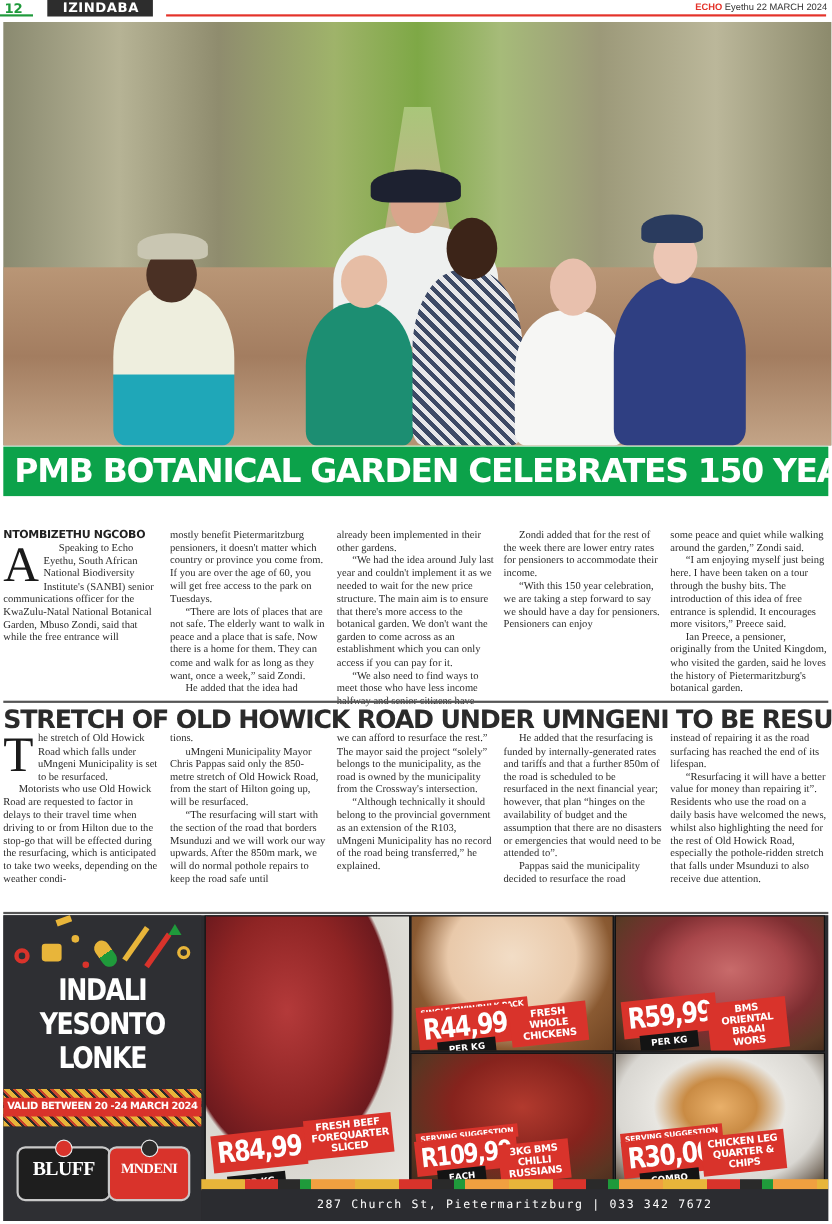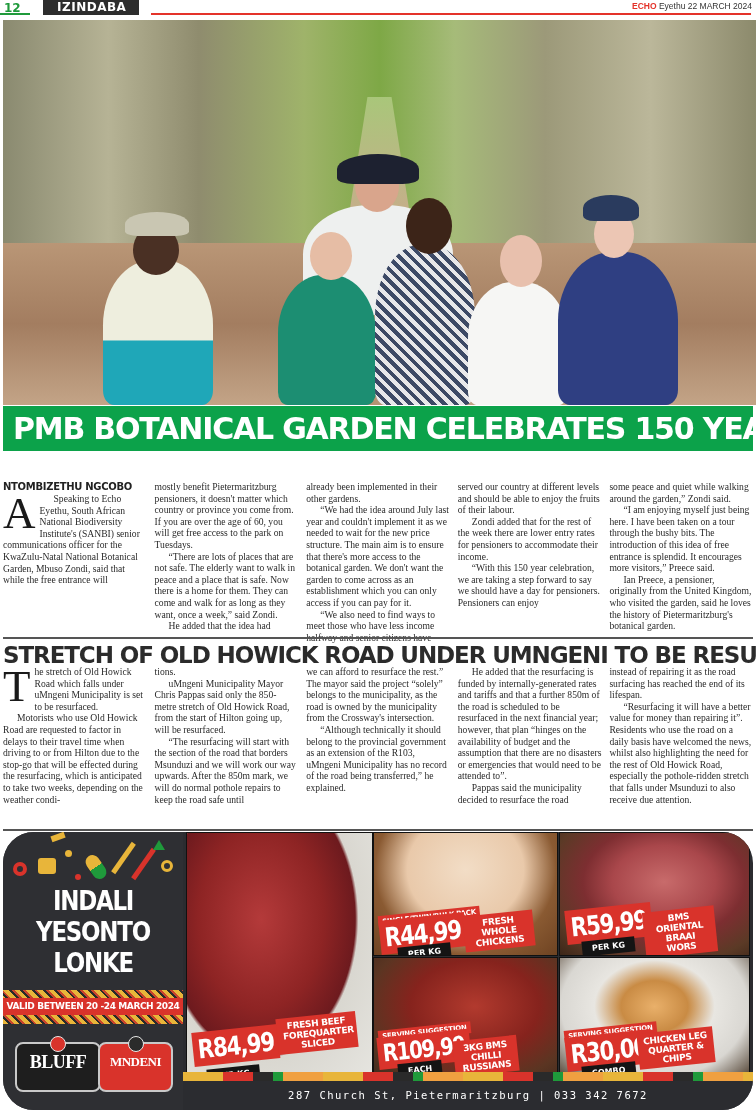--- a/index.html
+++ b/index.html
@@ -38,21 +38,21 @@
   .col p.noind { text-indent: 0; }
   .byline { font: bold 10px "DejaVu Sans", sans-serif; color: #222; letter-spacing: -0.3px; margin-bottom: 1px; }
   .dropcap { float: left; font-size: 45px; line-height: 36px; margin: 2px 4px 0 0; color: #1a1a1a; font-family: "Liberation Serif", serif; }
   .art1 { top: 481px; height: 165px; }
   .rule { position: absolute; left: 3px; width: 750px; height: 2px; background: #555; }
   .headline2 { position: absolute; left: 3px; top: 642px; width: 750px; font: bold 23px "DejaVu Sans", sans-serif;
     letter-spacing: -1.1px; color: #2b2b2b; white-space: nowrap; }
   .art2 { top: 666px; height: 162px; }
 
   
-  .ad { position: absolute; left: 3px; top: 832px; width: 750px; height: 278px; background: #2b2c30; overflow: hidden; border-radius: 31px; }
+  .ad { position: absolute; left: 3px; top: 832px; width: 750px; height: 278px; background: #2b2c30; overflow: hidden; }
   .ad-left { position: absolute; left: 0; top: 0; width: 180px; height: 278px; background: #2e2f33; }
   .shape { position: absolute; }
   .ad-title { position: absolute; left: 0; top: 53px; width: 180px; text-align: center; color: #fff;
     font: bold 27px "DejaVu Sans", sans-serif; letter-spacing: -1.5px; line-height: 31px; transform: scaleX(0.85); }
   .valid-band { position: absolute; left: 0; top: 158px; width: 180px; height: 34px;
     background: repeating-linear-gradient(45deg, #e8b53a 0 4px, #2a2a2a 4px 6px, #c9442c 6px 8px); }
   .valid-strip { position: absolute; left: 0; top: 166px; width: 180px; height: 17px; background: #d9332b; color: #fff;
     font: bold 9px "DejaVu Sans", sans-serif; letter-spacing: -0.4px; line-height: 17px; text-align: center; white-space: nowrap; }
   .logo { position: absolute; top: 210px; height: 50px; border-radius: 8px; border: 2px solid #c9c9c9; text-align: center; }
   .logo-bluff { left: 12px; width: 86px; background: #1e1e1e; }
@@ -135,21 +135,20 @@
     <p class="noind">mostly benefit Pietermaritzburg pensioners, it doesn't matter which country or province you come from. If you are over the age of 60, you will get free access to the park on Tuesdays.</p>
     <p>“There are lots of places that are not safe. The elderly want to walk in peace and a place that is safe. Now there is a home for them. They can come and walk for as long as they want, once a week,” said Zondi.</p>
     <p>He added that the idea had</p>
   </div>
   <div class="col">
     <p class="noind">already been implemented in their other gardens.</p>
     <p>“We had the idea around July last year and couldn't implement it as we needed to wait for the new price structure. The main aim is to ensure that there's more access to the botanical garden. We don't want the garden to come across as an establishment which you can only access if you can pay for it.</p>
     <p>“We also need to find ways to meet those who have less income halfway and senior citizens have</p>
   </div>
   <div class="col">
-    <p class="noind">served our country at  different levels and should be able to enjoy the fruits of their labour.</p>
     <p>Zondi added that for the rest of the week there are lower entry rates for pensioners to accommodate their income.</p>
     <p>“With this 150 year celebration, we are taking a step forward to say we should have a day for pensioners. Pensioners can enjoy</p>
   </div>
   <div class="col">
     <p class="noind">some peace and quiet while walking around the garden,” Zondi said.</p>
     <p>“I am enjoying myself just being here. I have been taken on a tour through the bushy bits. The introduction of this idea of free entrance is splendid. It encourages more visitors,” Preece said.</p>
     <p>Ian Preece, a pensioner, originally from the United Kingdom, who visited the garden, said he loves the history of Pietermaritzburg's botanical garden.</p>
   </div>
 </div>
 

